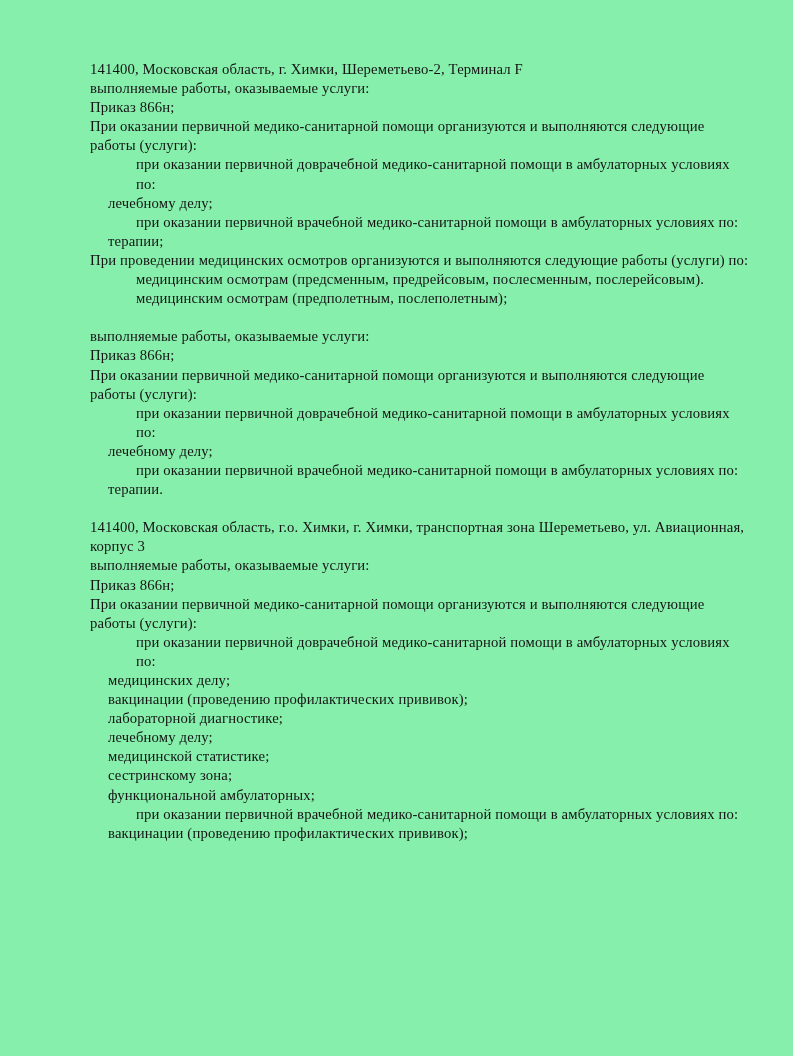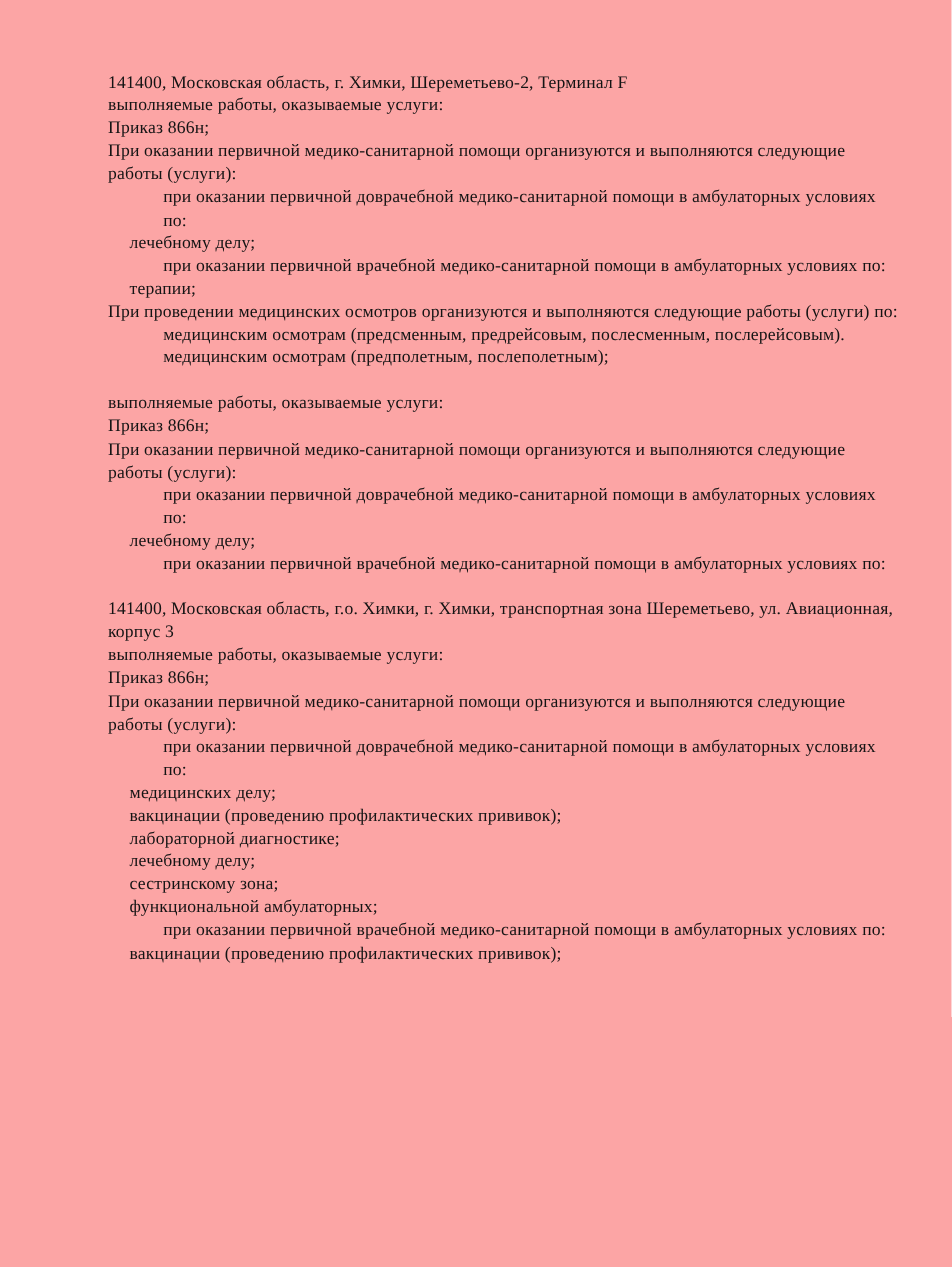--- a/index.html
+++ b/index.html
@@ -6,21 +6,21 @@
   html, body {
     margin: 0;
     padding: 0;
     background: #ffffff;
   }
   .page {
     position: relative;
     width: 793px;
     height: 1056px;
     margin: 0 auto;
-    background: #fca5a5;
+    background: #86efac;
     overflow: hidden;
     box-sizing: border-box;
   }
   .content {
     position: absolute;
     left: 90px;
     top: 60px;
     width: 660px;
   }
   .doc-line {
@@ -63,30 +63,32 @@
         <p class="doc-line ind-1">медицинским осмотрам (предсменным, предрейсовым, послесменным, послерейсовым).</p>
         <p class="doc-line ind-1">медицинским осмотрам (предполетным, послеполетным);</p>
       </div>
       <div class="section">
         <p class="doc-line ind-0">выполняемые работы, оказываемые услуги:</p>
         <p class="doc-line ind-0">Приказ 866н;</p>
         <p class="doc-line ind-0">При оказании первичной медико-санитарной помощи организуются и выполняются следующие работы (услуги):</p>
         <p class="doc-line ind-1">при оказании первичной доврачебной медико-санитарной помощи в амбулаторных условиях по:</p>
         <p class="doc-line ind-2">лечебному делу;</p>
         <p class="doc-line ind-1">при оказании первичной врачебной медико-санитарной помощи в амбулаторных условиях по:</p>
+        <p class="doc-line ind-2">терапии.</p>
       </div>
       <div class="section">
         <p class="doc-line ind-0">141400, Московская область, г.о. Химки, г. Химки, транспортная зона Шереметьево, ул. Авиационная, корпус 3</p>
         <p class="doc-line ind-0">выполняемые работы, оказываемые услуги:</p>
         <p class="doc-line ind-0">Приказ 866н;</p>
         <p class="doc-line ind-0">При оказании первичной медико-санитарной помощи организуются и выполняются следующие работы (услуги):</p>
         <p class="doc-line ind-1">при оказании первичной доврачебной медико-санитарной помощи в амбулаторных условиях по:</p>
         <p class="doc-line ind-2">медицинских делу;</p>
         <p class="doc-line ind-2">вакцинации (проведению профилактических прививок);</p>
         <p class="doc-line ind-2">лабораторной диагностике;</p>
         <p class="doc-line ind-2">лечебному делу;</p>
+        <p class="doc-line ind-2">медицинской статистике;</p>
         <p class="doc-line ind-2">сестринскому зона;</p>
         <p class="doc-line ind-2">функциональной амбулаторных;</p>
         <p class="doc-line ind-1">при оказании первичной врачебной медико-санитарной помощи в амбулаторных условиях по:</p>
         <p class="doc-line ind-2">вакцинации (проведению профилактических прививок);</p>
       </div>
     </div>
 </div>
 
 </body></html>

